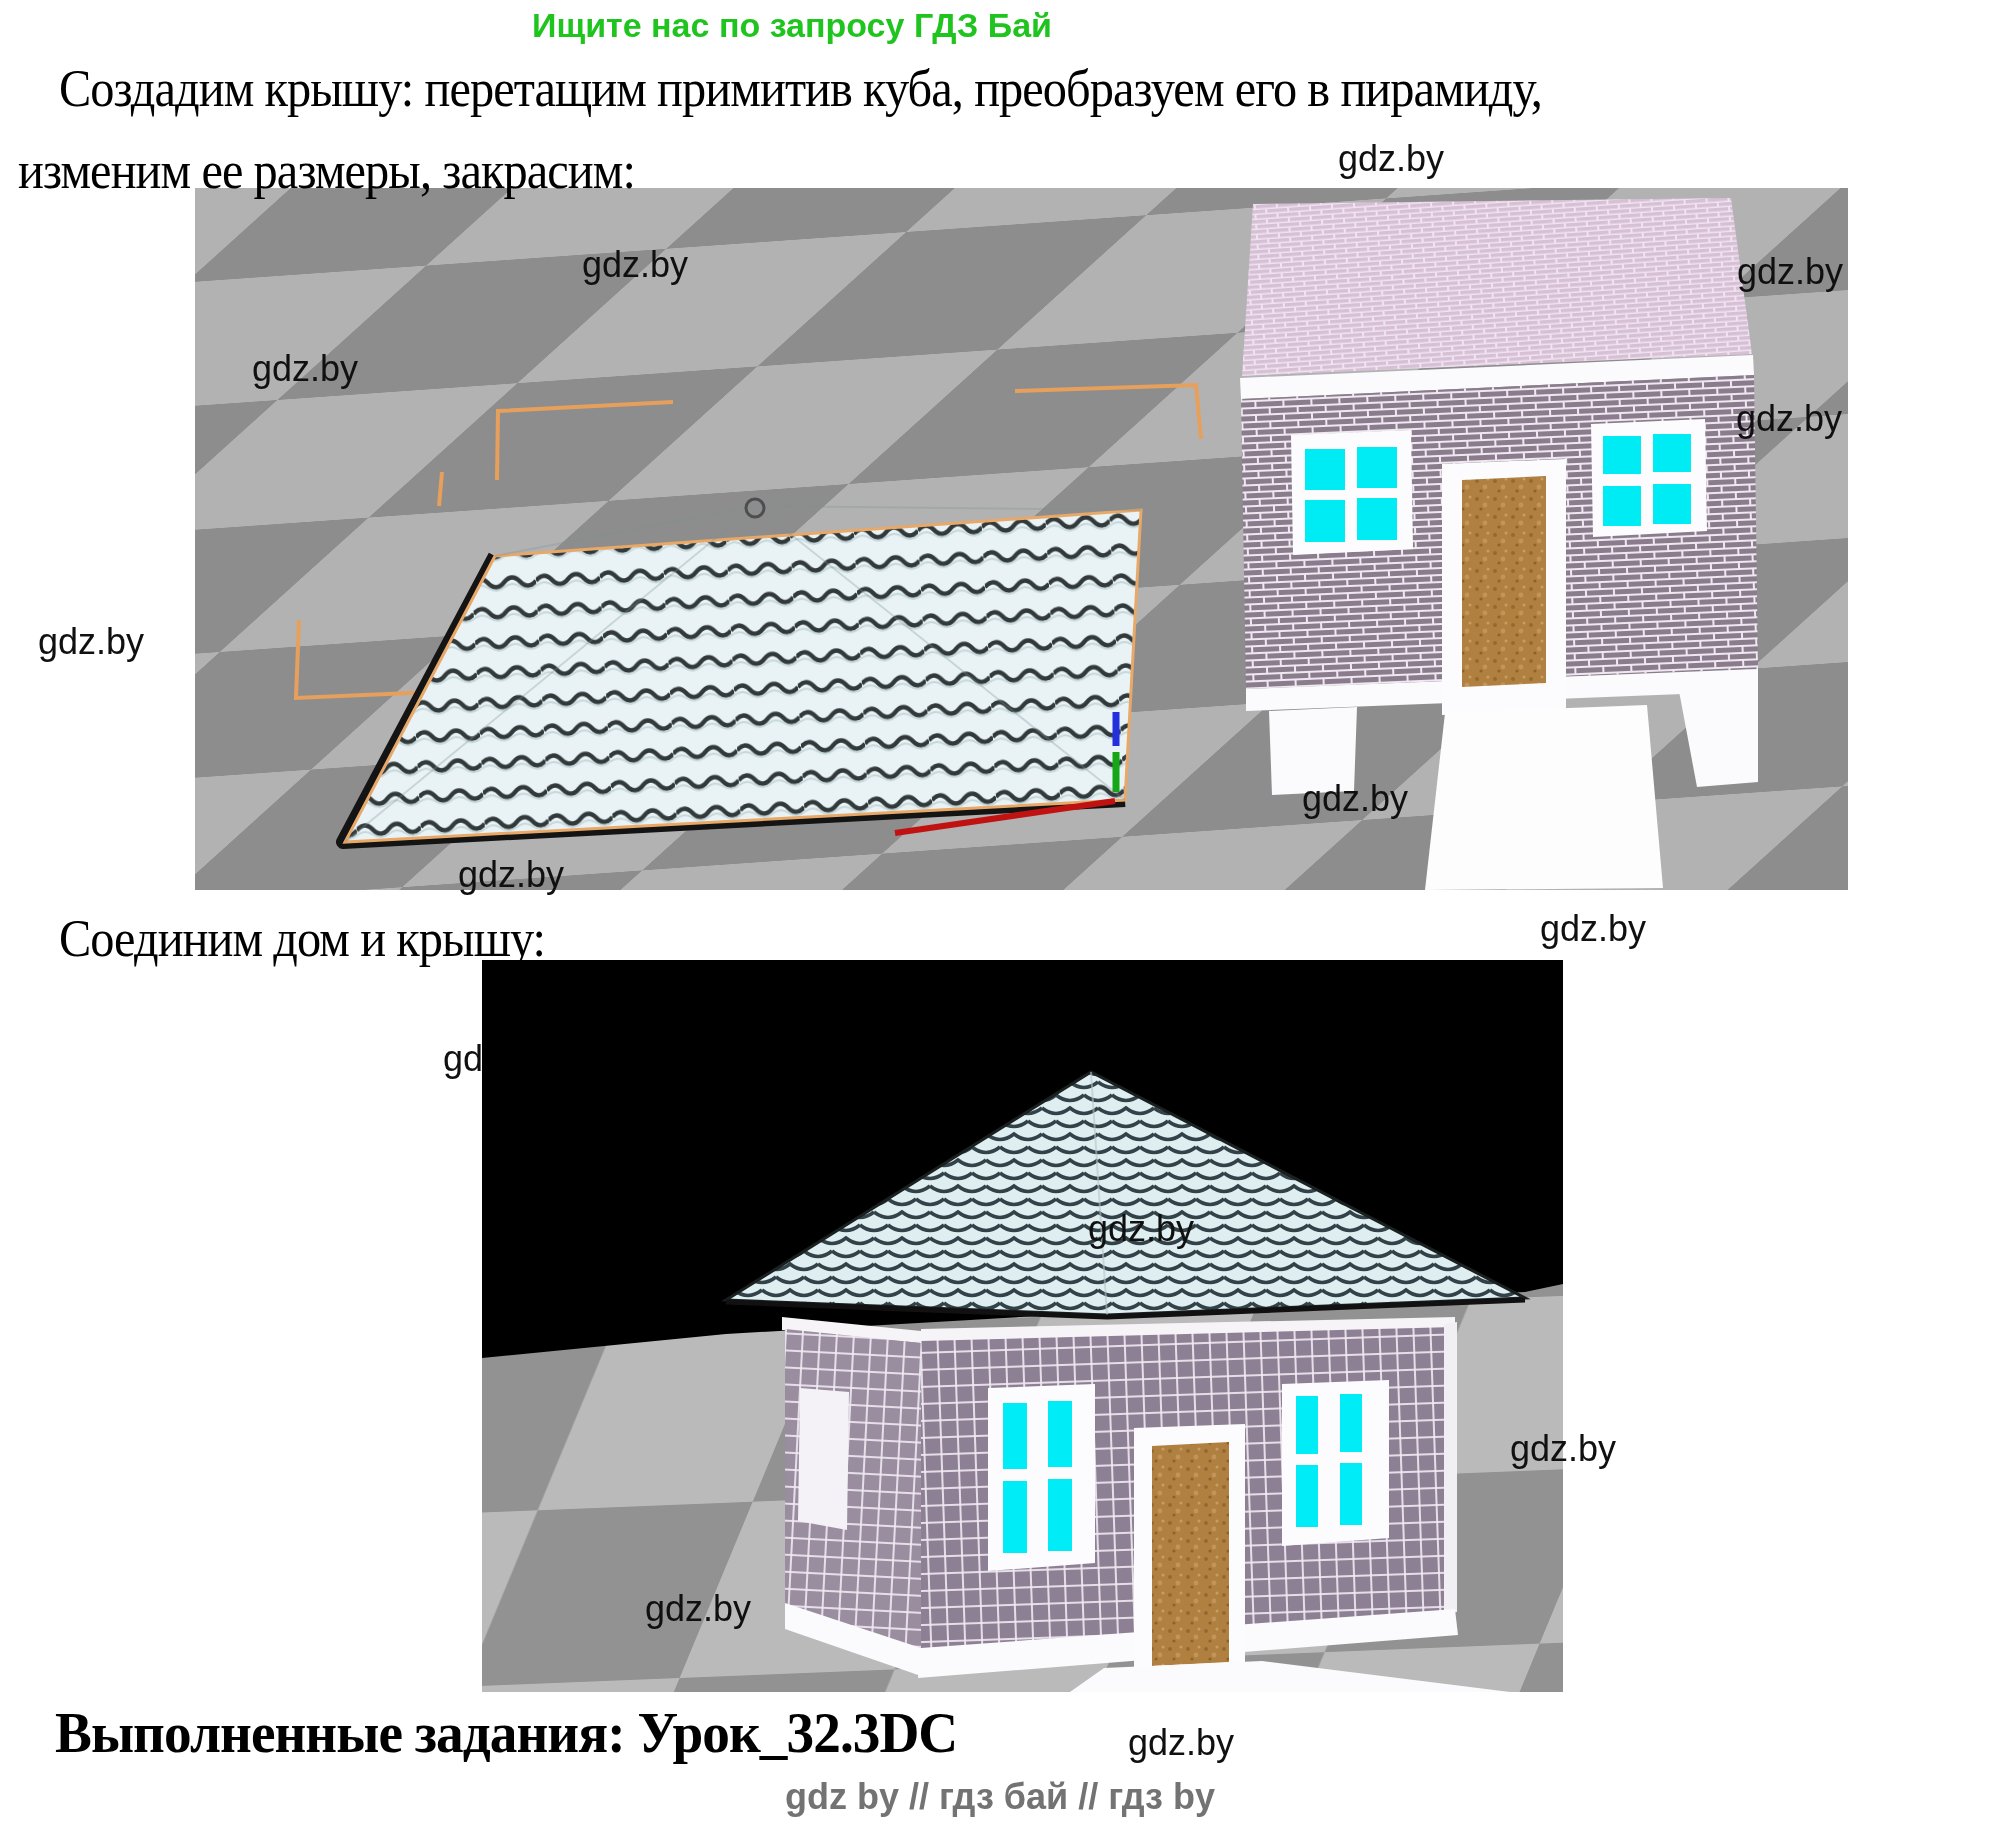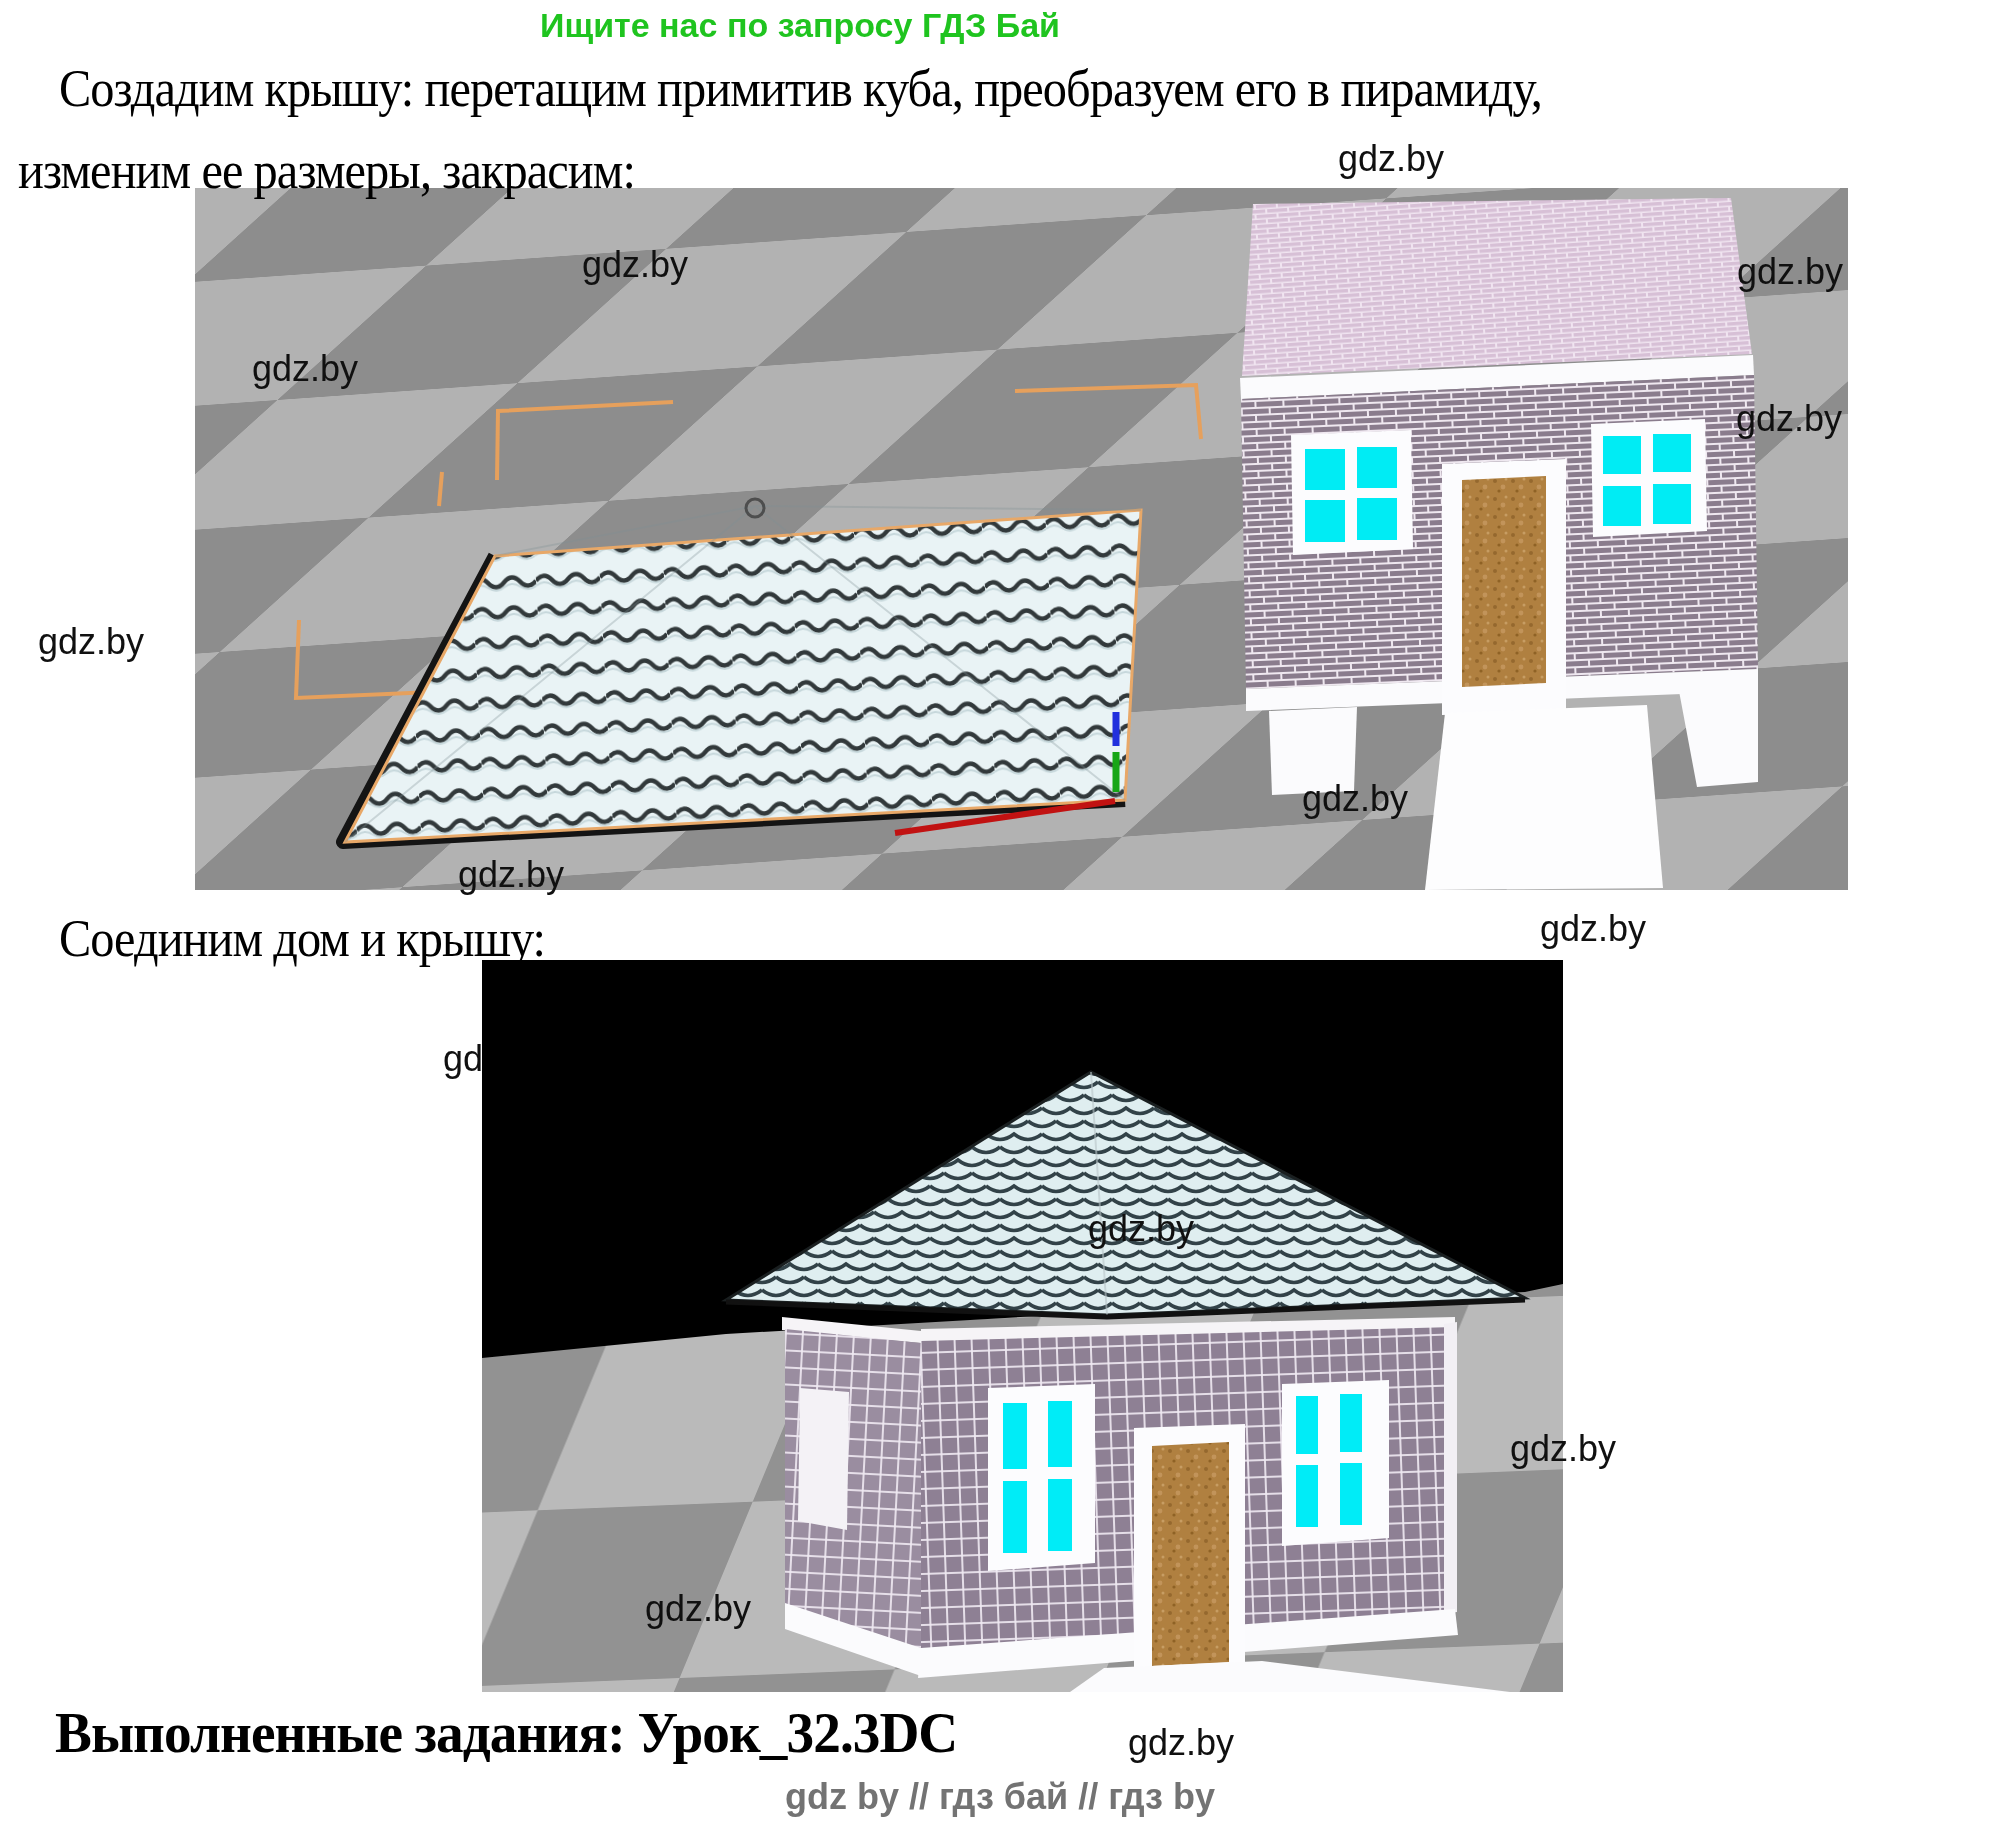--- a/index.html
+++ b/index.html
@@ -3,21 +3,21 @@
 <meta charset="utf-8">
 <style>
   html,body{margin:0;padding:0;background:#ffffff;}
   body{position:relative;width:2000px;height:1825px;overflow:hidden;
        font-family:"Liberation Sans",sans-serif;color:#000;}
   .abs{position:absolute;}
   .layer-under{position:absolute;inset:0;z-index:1;}
   .layer-images{position:absolute;inset:0;z-index:2;}
   .layer-over{position:absolute;inset:0;z-index:3;}
 
-  .promo{left:8px;top:2px;width:1584px;text-align:center;
+  .promo{left:0;top:2px;width:1584px;text-align:center;
          font-size:34px;font-weight:bold;color:#1fc41f;line-height:46px;}
 
   .para{left:18px;font-family:"Liberation Serif",serif;font-size:52px;
         letter-spacing:-1px;line-height:82px;transform:scaleX(0.93);
         transform-origin:left top;white-space:nowrap;}
   .para .indent{display:block;text-indent:44px;}
   .para1{top:48px;}
   .para2{top:898px;}
 
   .done-heading{left:55px;top:1700px;font-family:"Liberation Serif",serif;

